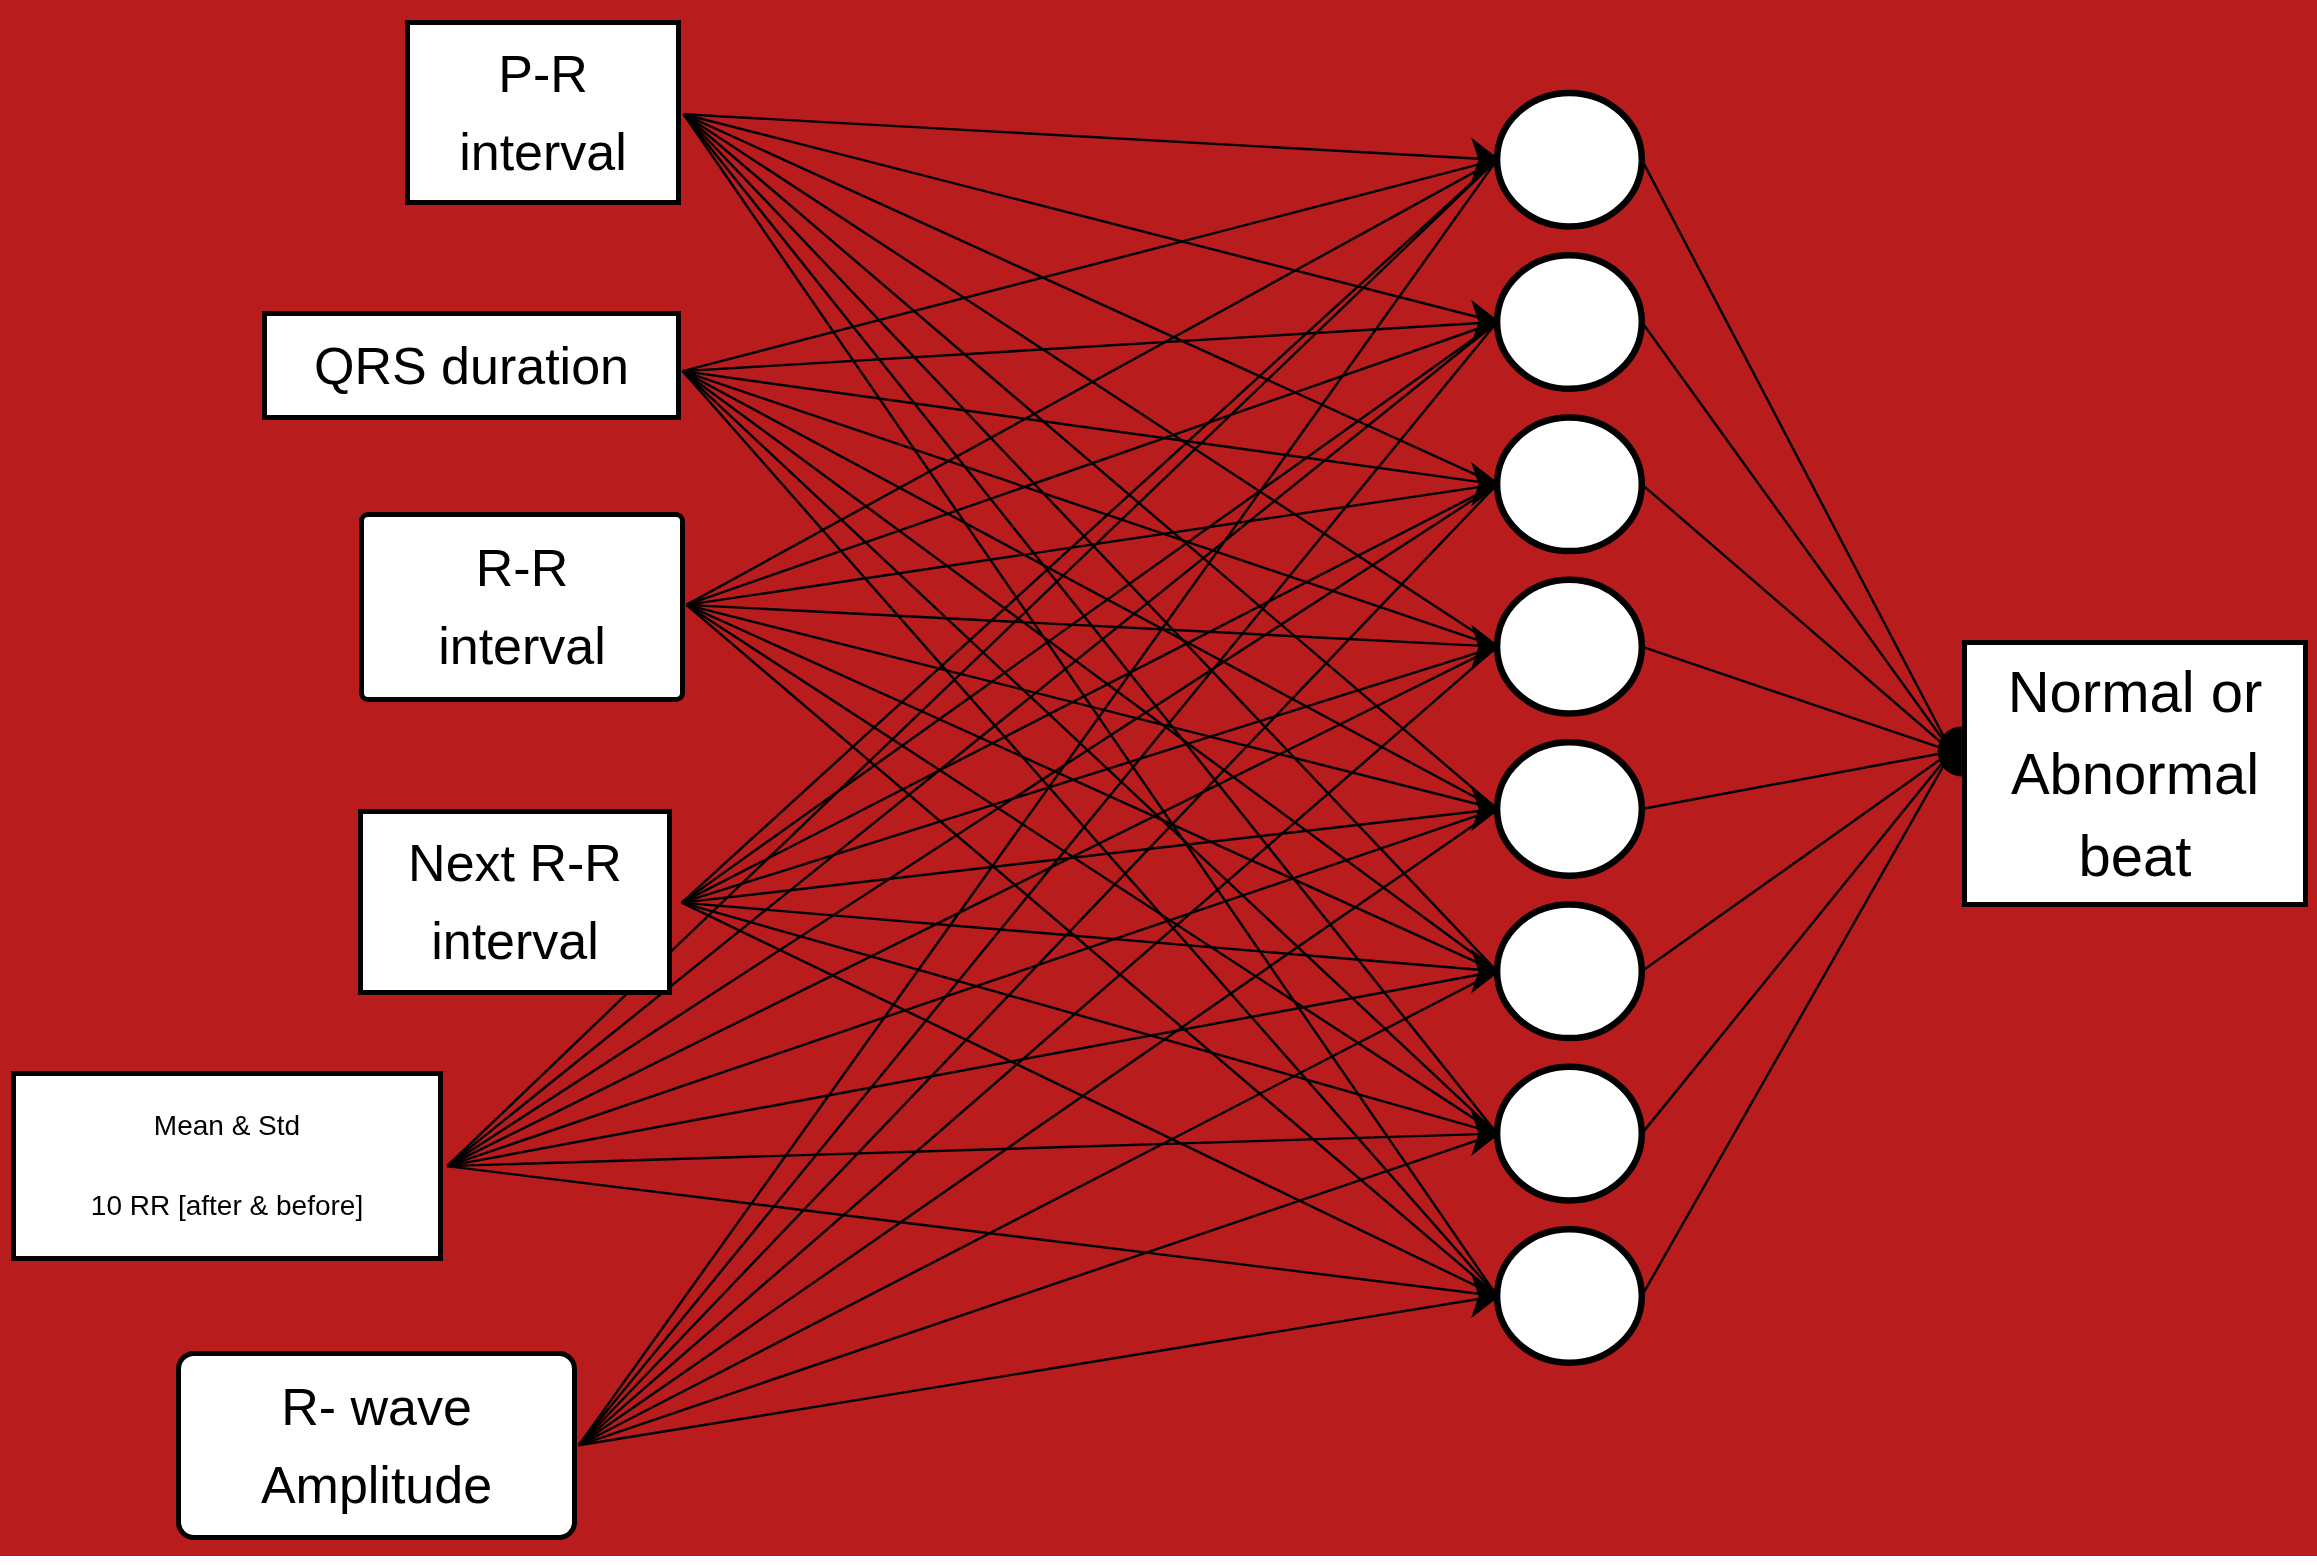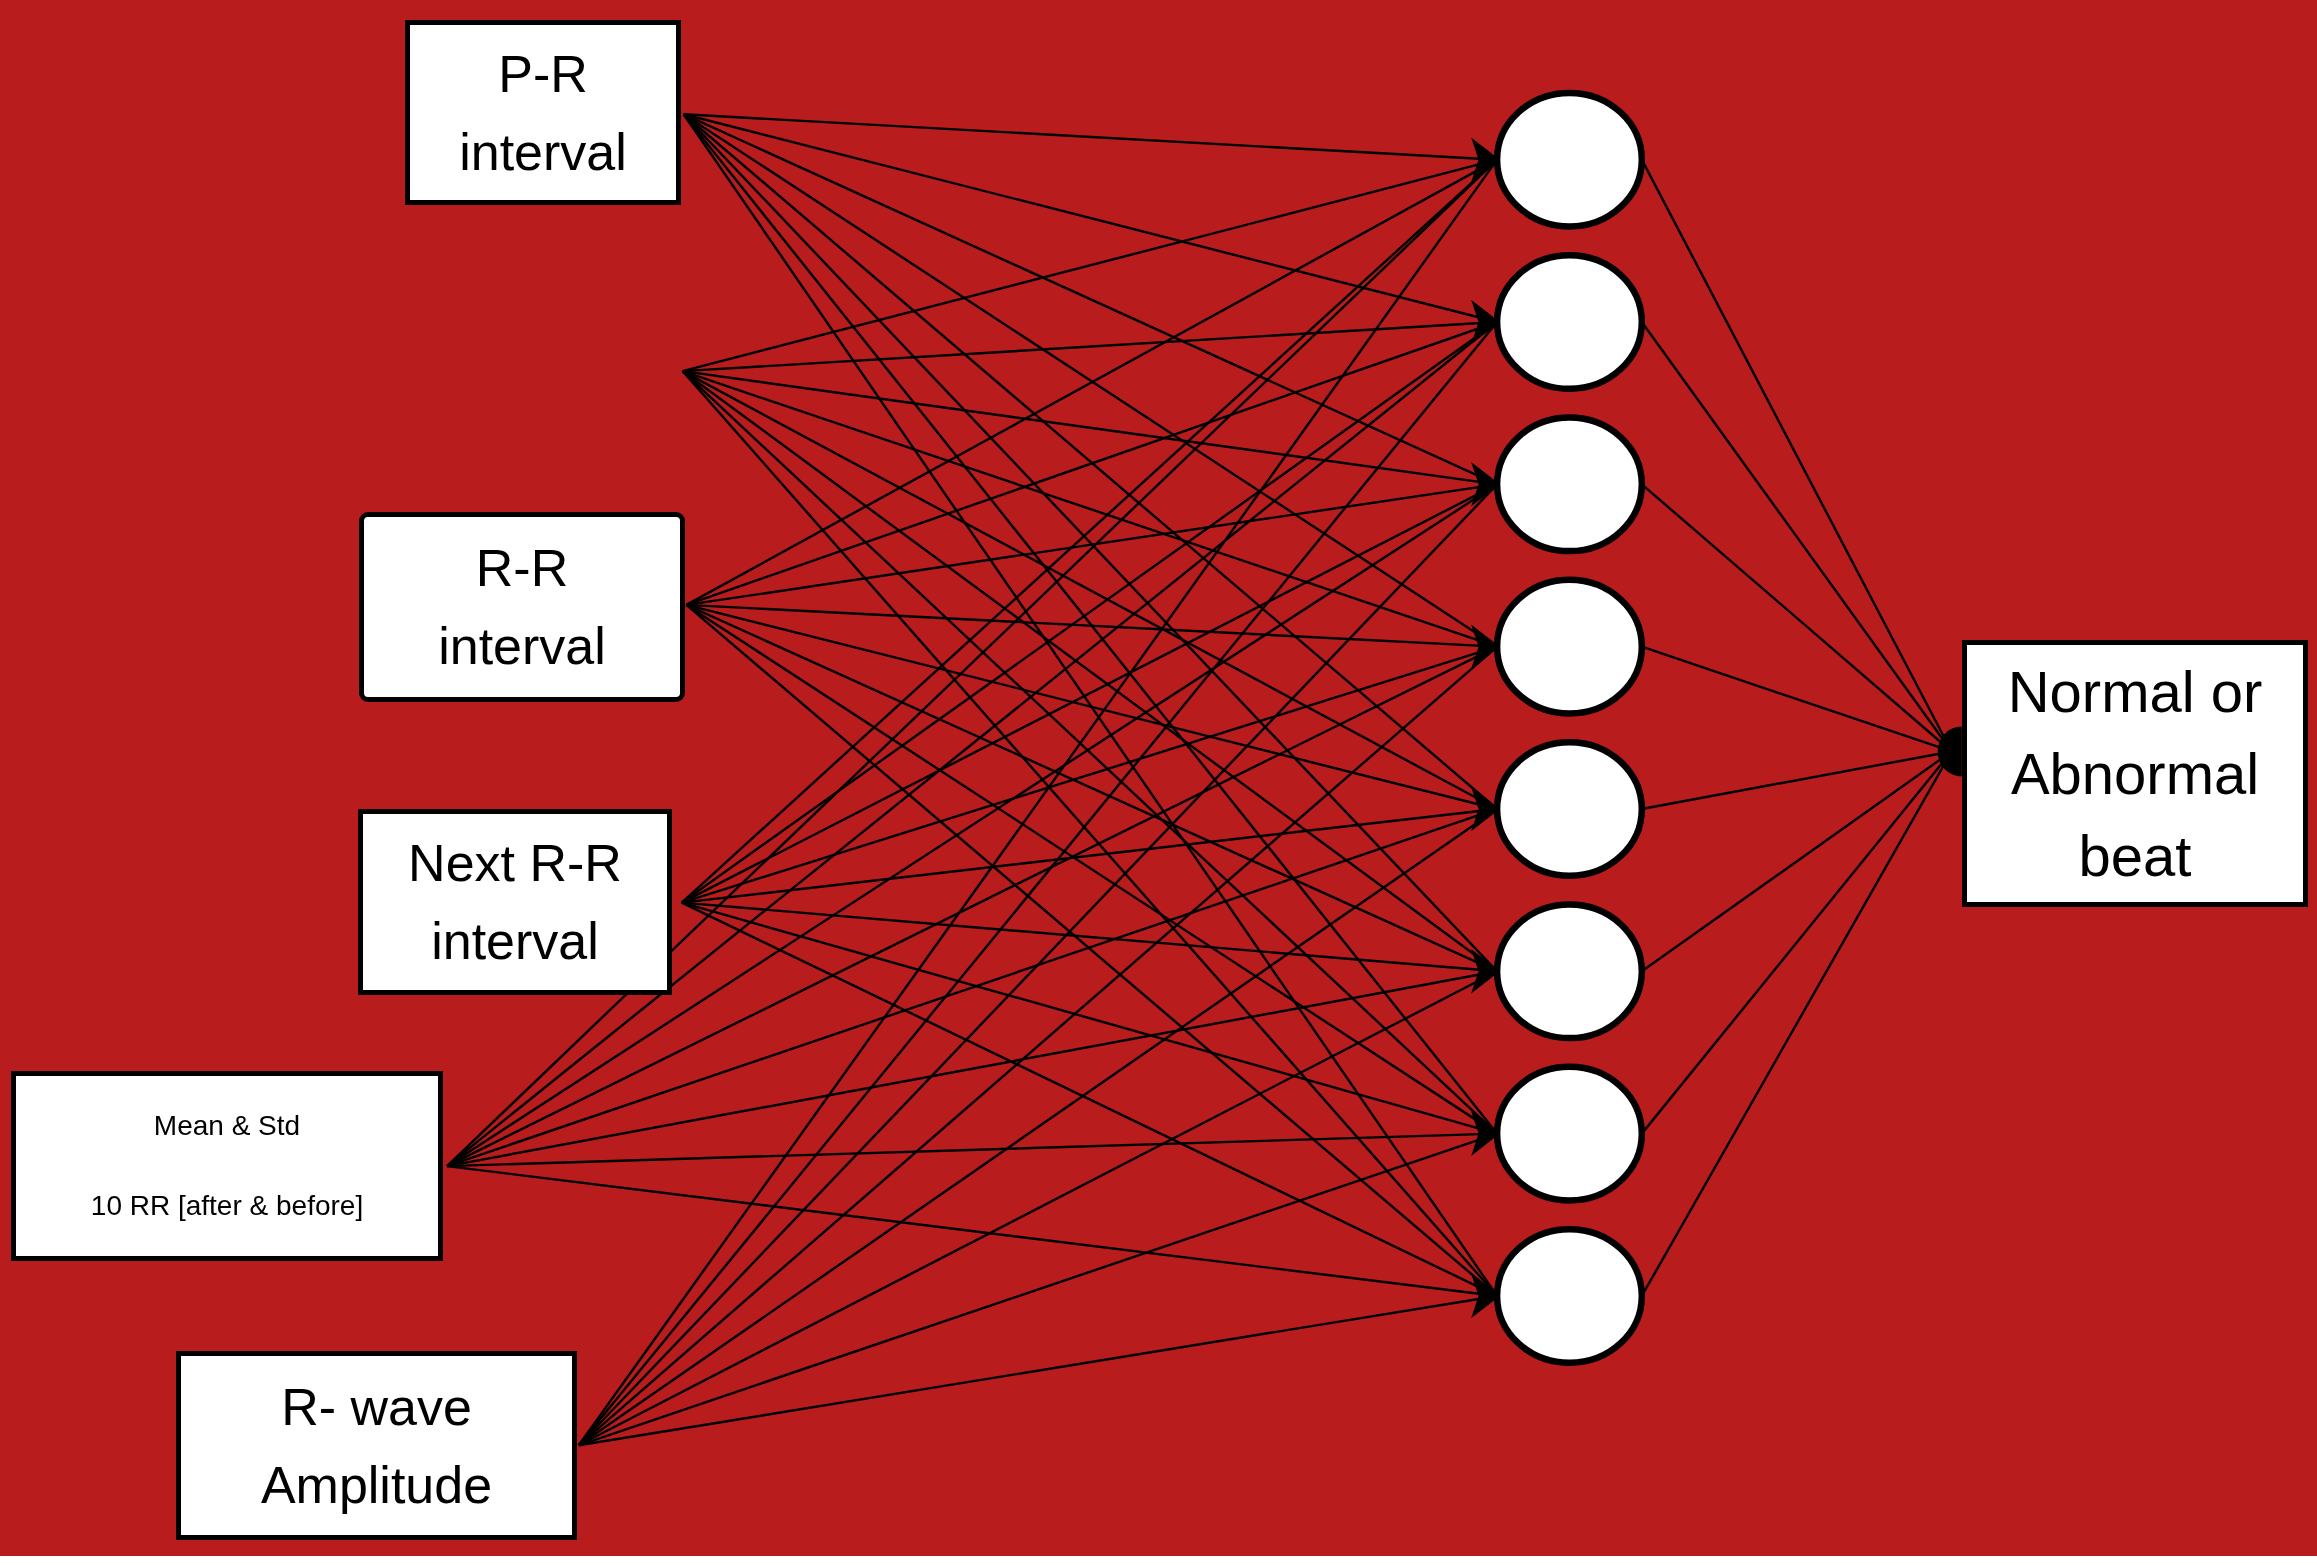--- a/index.html
+++ b/index.html
@@ -123,37 +123,40 @@
       <path d="M 1617 1222 L 1586 1198 L 1594 1222 L 1586 1246 Z" fill="#000000"></path>
       <path d="M 1617 1397 L 1586 1373 L 1594 1397 L 1586 1421 Z" fill="#000000"></path>
       <path d="M 2115 783 A 26 27 0 0 0 2115 837 Z" fill="#000000"></path>
     </svg>
 
   <div class="node in-node" style="left:405px; top:20.4px; width:276px; height:185px;">
     <span class="nline">P-R</span>
     <span class="nline">interval</span>
   </div>
 
+  <div class="node in-node" style="left:262px; top:311px; width:419px; height:109px;">
+    <span class="nline">QRS duration</span>
+  </div>
 
   <div class="node in-node" style="left:359px; top:512px; width:326px; height:190px;border-radius:9px;">
     <span class="nline">R-R</span>
     <span class="nline">interval</span>
   </div>
 
   <div class="node in-node" style="left:358px; top:809px; width:314px; height:186px;">
     <span class="nline">Next R-R</span>
     <span class="nline">interval</span>
   </div>
 
   <div class="node in-node small" style="left:11px; top:1071px; width:432px; height:190px;">
     <span class="nline">Mean &amp; Std</span>
     <span class="nline">10 RR [after &amp; before]</span>
   </div>
 
-  <div class="node in-node" style="left:176px; top:1351px; width:401px; height:189px;">
+  <div class="node in-node" style="left:176px; top:1351px; width:401px; height:189px;border-radius:18px;">
     <span class="nline">R- wave</span>
     <span class="nline">Amplitude</span>
   </div>
 
   <div class="node out-node" style="left:1962px; top:617px; width:346px; height:267px;margin-top:23px;">
     <span class="nline">Normal or</span>
     <span class="nline">Abnormal</span>
     <span class="nline">beat</span>
   </div>
 

